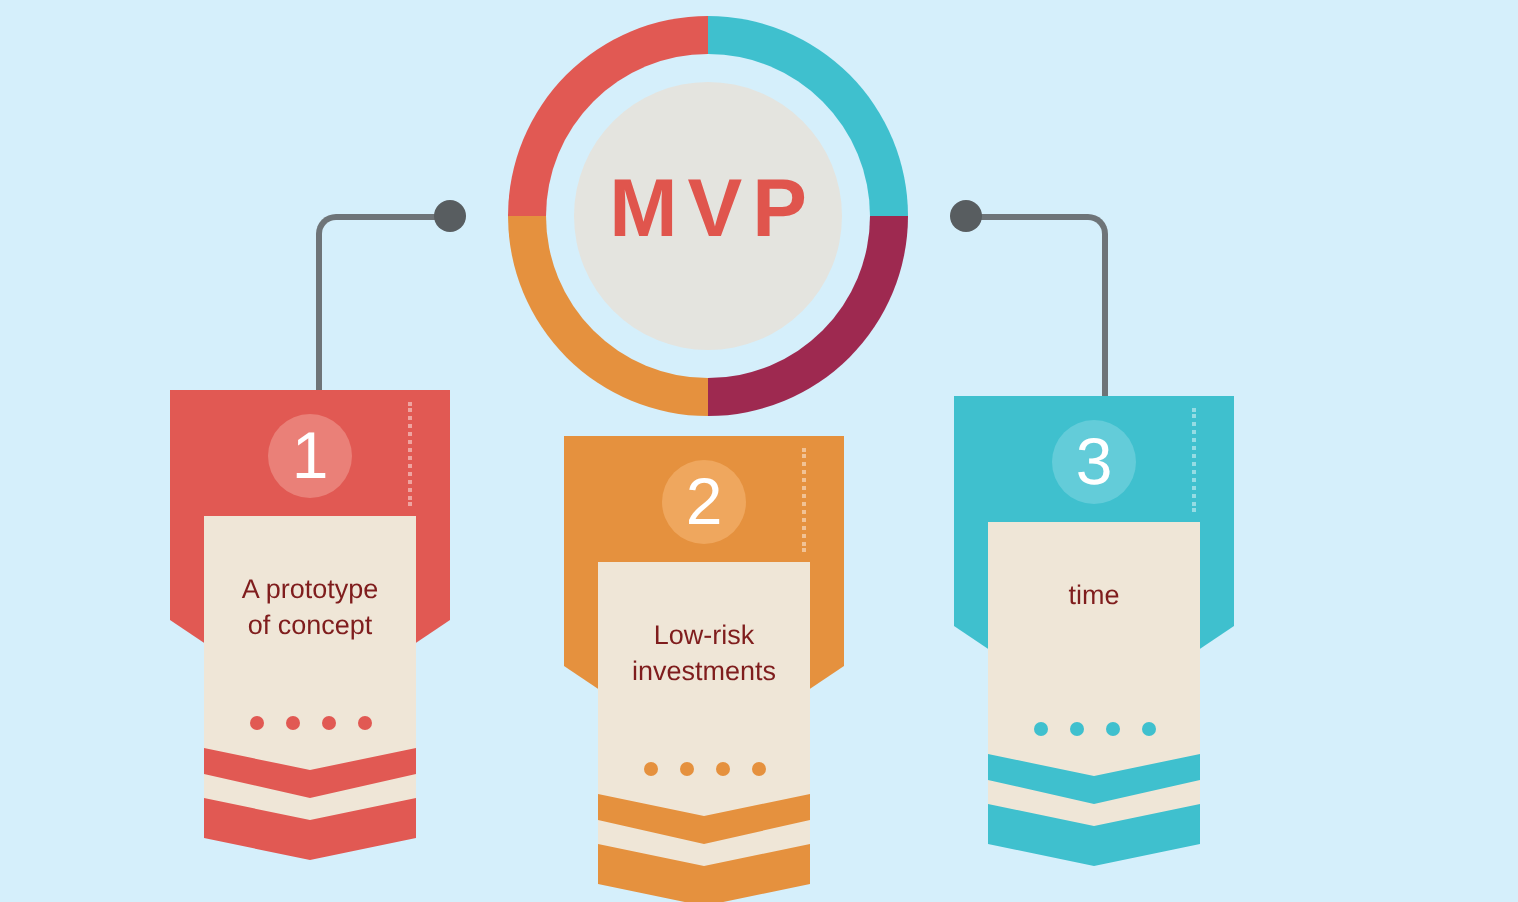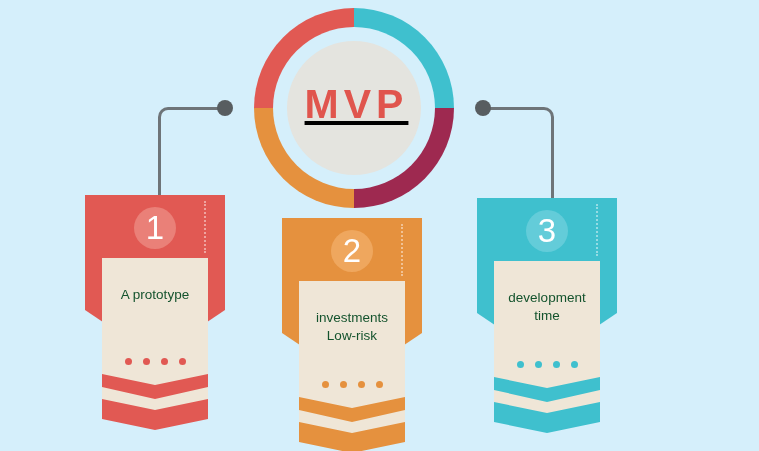--- a/index.html
+++ b/index.html
@@ -14,21 +14,21 @@
   .ring{
     position:absolute;left:254px;top:8px;width:200px;height:200px;border-radius:50%;
     background:conic-gradient(#3fc0ce 0 25%, #9e2950 25% 50%, #e5913e 50% 75%, #e15953 75% 100%);
   }
   .ring-hole{
     position:absolute;left:273px;top:27px;width:162px;height:162px;border-radius:50%;
     background:#d5effb;
   }
   .mvp-circle{
     position:absolute;left:287px;top:41px;width:134px;height:134px;border-radius:50%;
-    background:#e4e4df;display:flex;align-items:center;justify-content:center;text-decoration:underline;
+    background:#e4e4df;display:flex;align-items:center;justify-content:center;
   }
   .mvp-label{
     color:#e0554d;font-size:41px;font-weight:bold;letter-spacing:5px;
     margin-left:5px;transform:translateY(-4px);
   }
 
   
   .connector{position:absolute;border:0 solid #6e7478;}
   .connector.left{
     left:158px;top:107px;width:67px;height:88px;
@@ -58,21 +58,21 @@
     position:absolute;left:49px;top:12px;width:42px;height:42px;border-radius:50%;
     display:flex;align-items:center;justify-content:center;
     color:#ffffff;font-size:33px;font-weight:400;
   }
   .card{
     position:absolute;left:17px;top:63px;width:106px;height:153px;background:#efe6d7;
     clip-path:polygon(0 0,100% 0,100% 142px,50% 100%,0 142px);
   }
   .card-text{
     padding-top:28px;text-align:center;
-    font-size:13.5px;line-height:18px;color:#14532d;font-weight:500;
+    font-size:13.5px;line-height:18px;color:#7f1d1d;font-weight:500;
   }
   .card-text .line{display:block;}
   .dots{
     position:absolute;left:17px;top:163px;width:106px;
     display:flex;justify-content:center;gap:11px;
   }
   .dot{width:7px;height:7px;border-radius:50%;display:block;}
   .chev{
     position:absolute;left:17px;top:179px;width:106px;height:25px;
     clip-path:polygon(0 0,50% 11px,100% 0,100% 13px,50% 25px,0 13px);
@@ -107,20 +107,21 @@
     <span class="mvp-label">MVP</span>
   </div>
 
   <div class="banner b1">
     <div class="ribbon c1-main">
       <div class="stitch"></div>
     </div>
     <div class="card">
       <div class="card-text">
         <span class="line">A prototype</span>
+        <span class="line">of concept</span>
       </div>
     </div>
     <div class="badge c1-badge">
       <span>1</span>
     </div>
     <div class="dots">
       <i class="dot c1-dot"></i>
       <i class="dot c1-dot"></i>
       <i class="dot c1-dot"></i>
       <i class="dot c1-dot"></i>
@@ -128,22 +129,22 @@
     <div class="chev c1-main"></div>
     <div class="tail c1-main"></div>
   </div>
 
   <div class="banner b2">
     <div class="ribbon c2-main">
       <div class="stitch"></div>
     </div>
     <div class="card">
       <div class="card-text">
+        <span class="line">Low-risk</span>
         <span class="line">investments</span>
-        <span class="line">Low-risk</span>
         <span class="line"></span>
       </div>
     </div>
     <div class="badge c2-badge">
       <span>2</span>
     </div>
     <div class="dots">
       <i class="dot c2-dot"></i>
       <i class="dot c2-dot"></i>
       <i class="dot c2-dot"></i>
@@ -152,21 +153,20 @@
     <div class="chev c2-main"></div>
     <div class="tail c2-main"></div>
   </div>
 
   <div class="banner b3">
     <div class="ribbon c3-main">
       <div class="stitch"></div>
     </div>
     <div class="card">
       <div class="card-text">
-        <span class="line">development</span>
         <span class="line">time</span>
       </div>
     </div>
     <div class="badge c3-badge">
       <span>3</span>
     </div>
     <div class="dots">
       <i class="dot c3-dot"></i>
       <i class="dot c3-dot"></i>
       <i class="dot c3-dot"></i>

